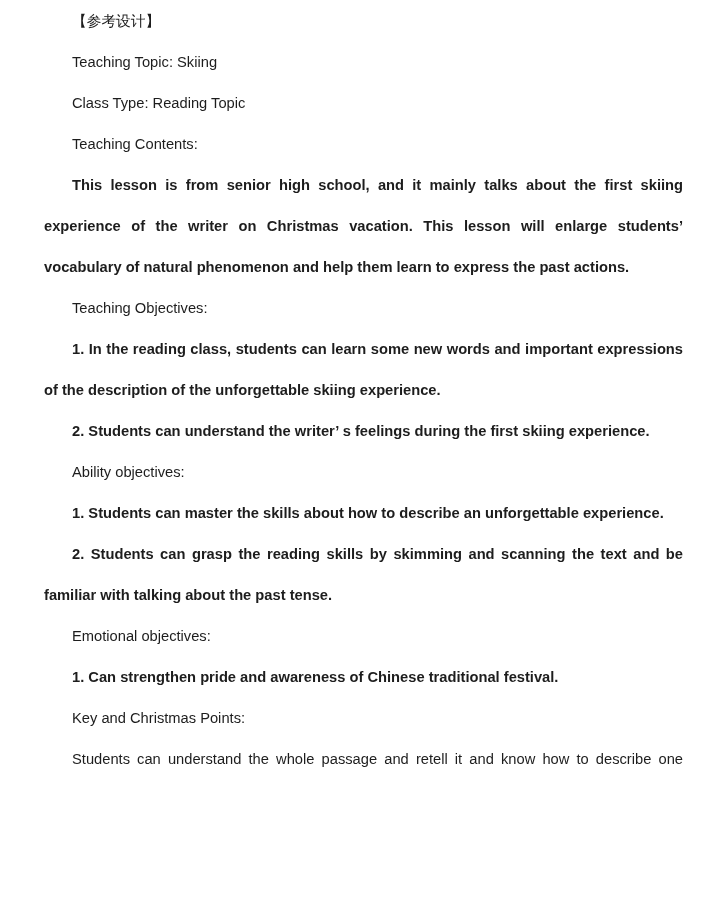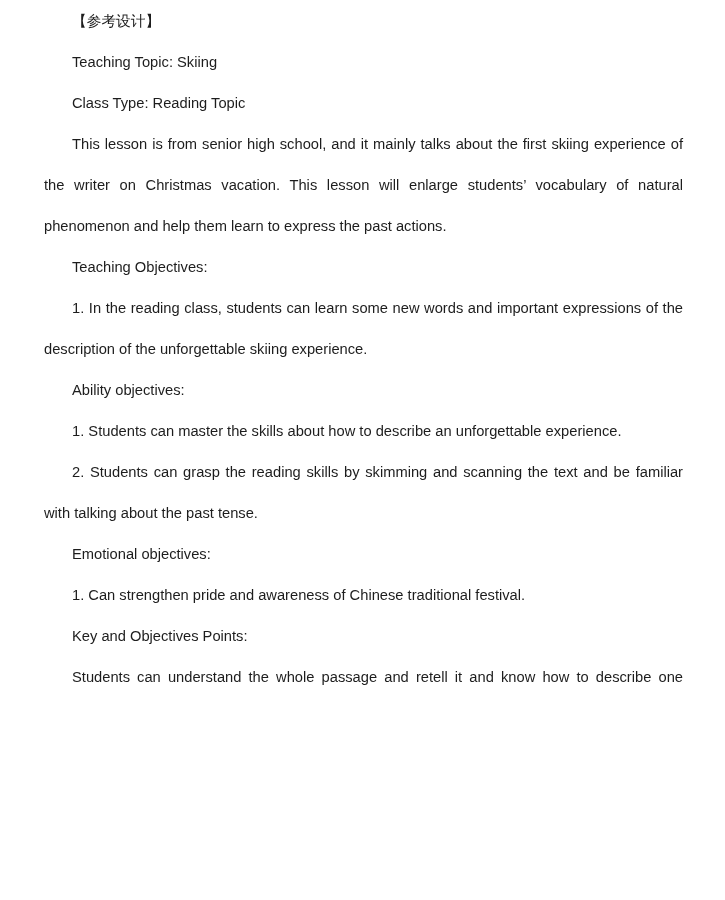--- a/index.html
+++ b/index.html
@@ -29,39 +29,42 @@
     padding: 0;
   }
   p.b-heading {
     font-weight: 400;
     padding-left: 28px;
     text-align: left;
   }
   p.b-body {
     text-align: justify;
     text-indent: 28px;
+    font-weight: bold;
   }
   p.b-body-cont {
     text-align: justify;
     text-align-last: justify;
     text-indent: 28px;
   }
 </style>
 </head>
 <body>
 
 <div class="page">
   <div id="blocks-container">
       <p class="b-heading">【参考设计】</p>
       <p class="b-heading">Teaching Topic: Skiing</p>
       <p class="b-heading">Class Type: Reading Topic</p>
+      <p class="b-heading">Teaching Contents:</p>
       <p class="b-body">This lesson is from senior high school, and it mainly talks about the first skiing experience of the writer on Christmas vacation. This lesson will enlarge students’ vocabulary of natural phenomenon and help them learn to express the past actions.</p>
       <p class="b-heading">Teaching Objectives:</p>
       <p class="b-body">1. In the reading class, students can learn some new words and important expressions of the description of the unforgettable skiing experience.</p>
+      <p class="b-body">2. Students can understand the writer’ s feelings during the first skiing experience.</p>
       <p class="b-heading">Ability objectives:</p>
       <p class="b-body">1. Students can master the skills about how to describe an unforgettable experience.</p>
       <p class="b-body">2. Students can grasp the reading skills by skimming and scanning the text and be familiar with talking about the past tense.</p>
       <p class="b-heading">Emotional objectives:</p>
       <p class="b-body">1. Can strengthen pride and awareness of Chinese traditional festival.</p>
-      <p class="b-heading">Key and Objectives Points:</p>
+      <p class="b-heading">Key and Christmas Points:</p>
       <p class="b-body-cont">Students can understand the whole passage and retell it and know how to describe one</p>
     </div>
 </div>
 
 </body></html>

